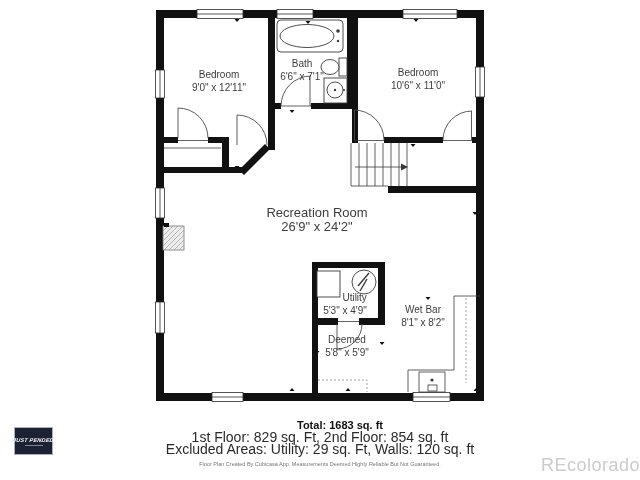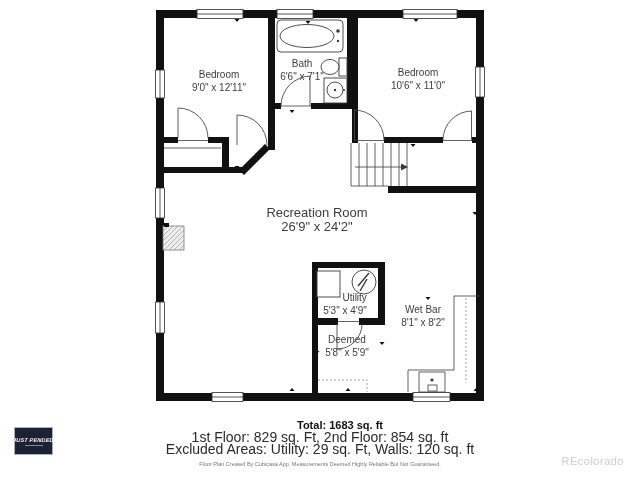--- a/index.html
+++ b/index.html
@@ -23,21 +23,21 @@
     position:absolute;left:14px;top:427px;width:39px;height:28px;
     background:#1c2134;border:1px solid #aab0bf;box-sizing:border-box;
     display:flex;flex-direction:column;align-items:center;justify-content:center;
   }
   .stamp .stamp-text{
     color:#ffffff;font-size:5.5px;font-weight:bold;font-style:italic;
     letter-spacing:0.2px;white-space:nowrap;transform:skewX(-8deg);
   }
   .stamp .stamp-sub{width:18px;height:1px;background:#7d8499;margin-top:2px;}
   .watermark{
-    position:absolute;right:16px;top:455px;font-size:11px;color:#cccccc;
+    position:absolute;right:0;top:455px;font-size:18px;color:#cccccc;
     letter-spacing:0.5px;
   }
 </style>
 </head>
 <body>
 
 <div class="canvas">
 
   <svg class="plan-svg" width="640" height="480" viewBox="0 0 640 480">
 

